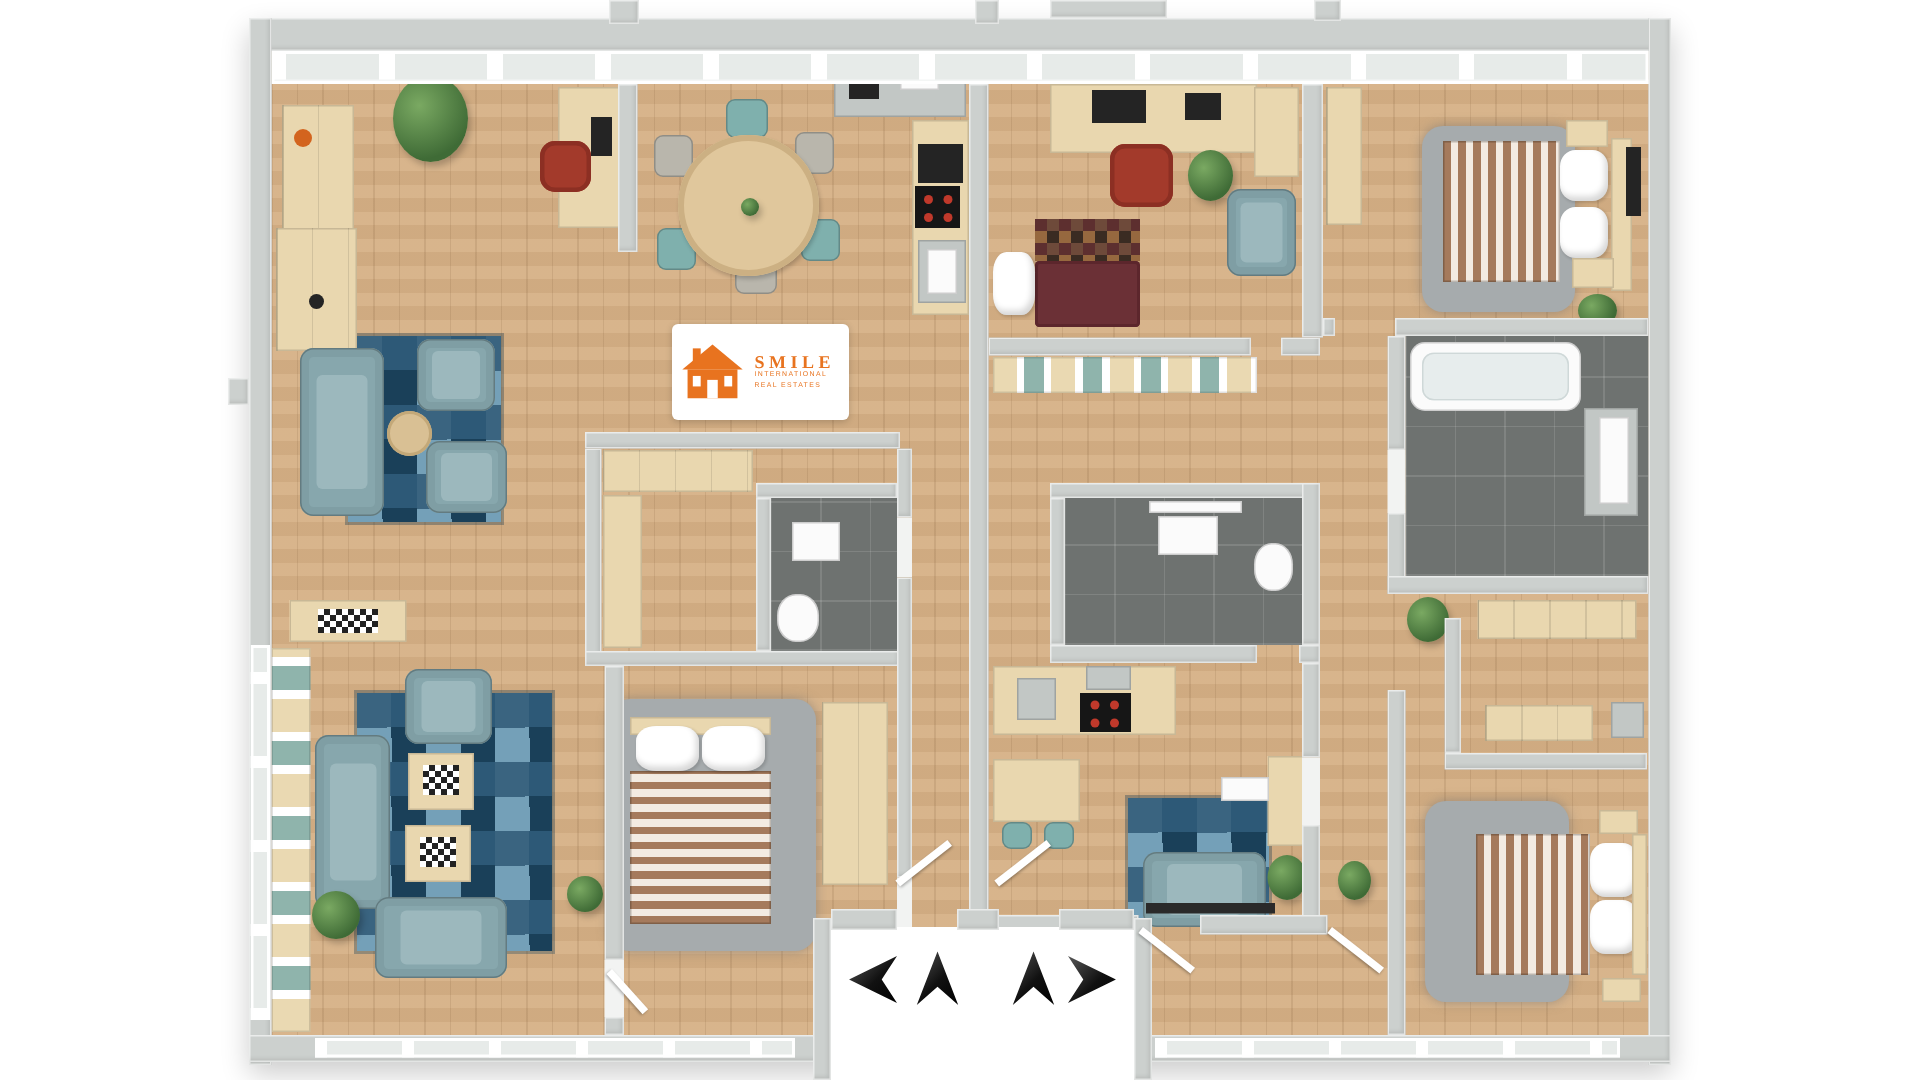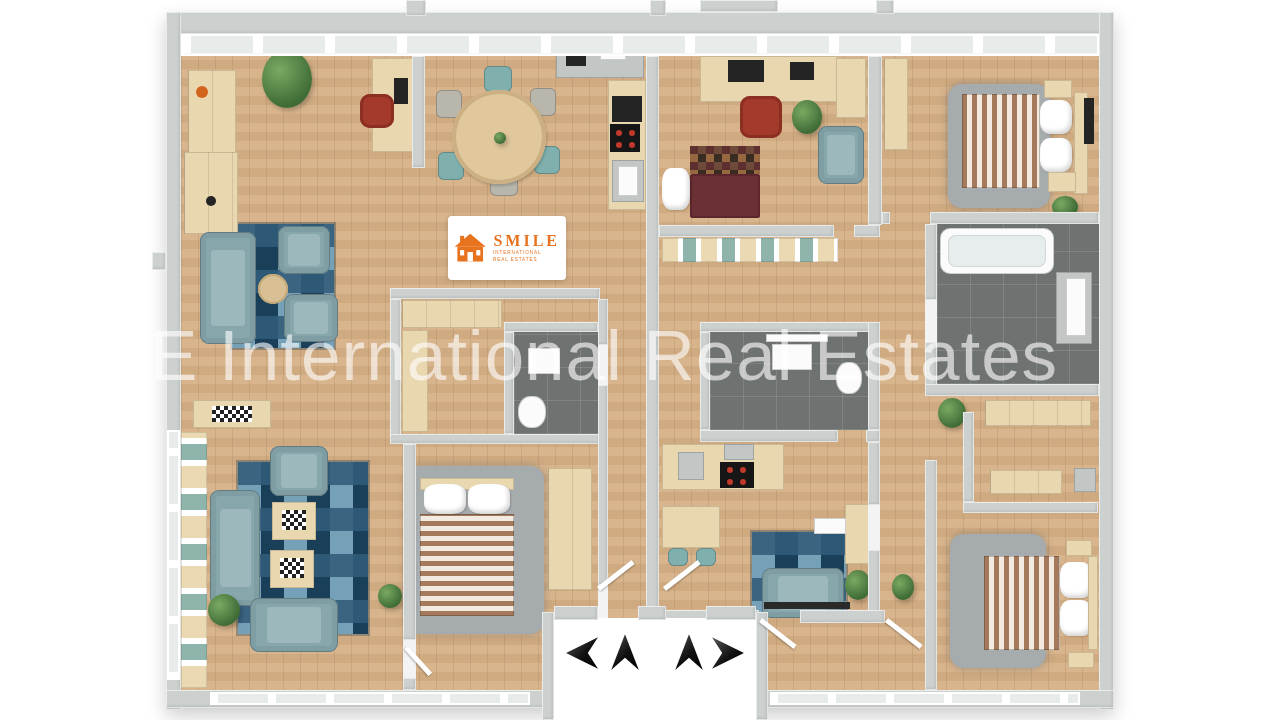--- a/index.html
+++ b/index.html
@@ -55,21 +55,21 @@
   .burners{position:absolute;width:6px;height:6px;border-radius:50%;background:#c0392b;
     box-shadow:13px 0 0 #c0392b,0 12px 0 #c0392b,13px 12px 0 #c0392b;}
   
   .arrow{position:absolute;background:linear-gradient(135deg,#5a5a5a 0%,#111 55%,#000 100%);}
   .arrow.left{clip-path:polygon(100% 4%,6% 50%,100% 96%,70% 50%);}
   .arrow.up{clip-path:polygon(4% 100%,50% 6%,96% 100%,50% 68%);}
   .arrow.right{clip-path:polygon(0 4%,94% 50%,0 96%,30% 50%);}
   
   .logo{position:absolute;left:448px;top:216px;width:118px;height:64px;background:#fff;border-radius:4px;
     box-shadow:0 1px 5px rgba(0,0,0,.18);display:flex;align-items:center;gap:7px;padding:4px 6px;box-sizing:border-box;}
-  .logo-title{font-family:"Liberation Serif",serif;font-size:16px;font-weight:600;letter-spacing:3px;color:#e8731f;line-height:1;}
+  .logo-title{font-family:"Liberation Serif",serif;font-size:12px;font-weight:600;letter-spacing:3px;color:#e8731f;line-height:1;}
   .logo-sub{font-size:5px;letter-spacing:1px;color:#e8731f;line-height:1.5;transform:scale(.92);transform-origin:left top;white-space:nowrap;}
   
   .watermark{position:absolute;left:150px;top:320px;font-size:71px;line-height:1;color:rgba(255,255,255,.62);
     letter-spacing:1px;white-space:nowrap;pointer-events:none;}
 </style>
 </head>
 <body>
 
 <div id="scene">
 
@@ -285,14 +285,13 @@
       <rect x="9" y="24" width="6" height="8" fill="#ffffff"></rect>
       <rect x="33" y="24" width="6" height="8" fill="#ffffff"></rect>
     </svg>
     <div>
       <div class="logo-title">SMILE</div>
       <div class="logo-sub">INTERNATIONAL</div>
       <div class="logo-sub">REAL ESTATES</div>
     </div>
   </div>
 
-  <div class="watermark">E International Real Estates</div>
 </div>
 
 </body></html>

